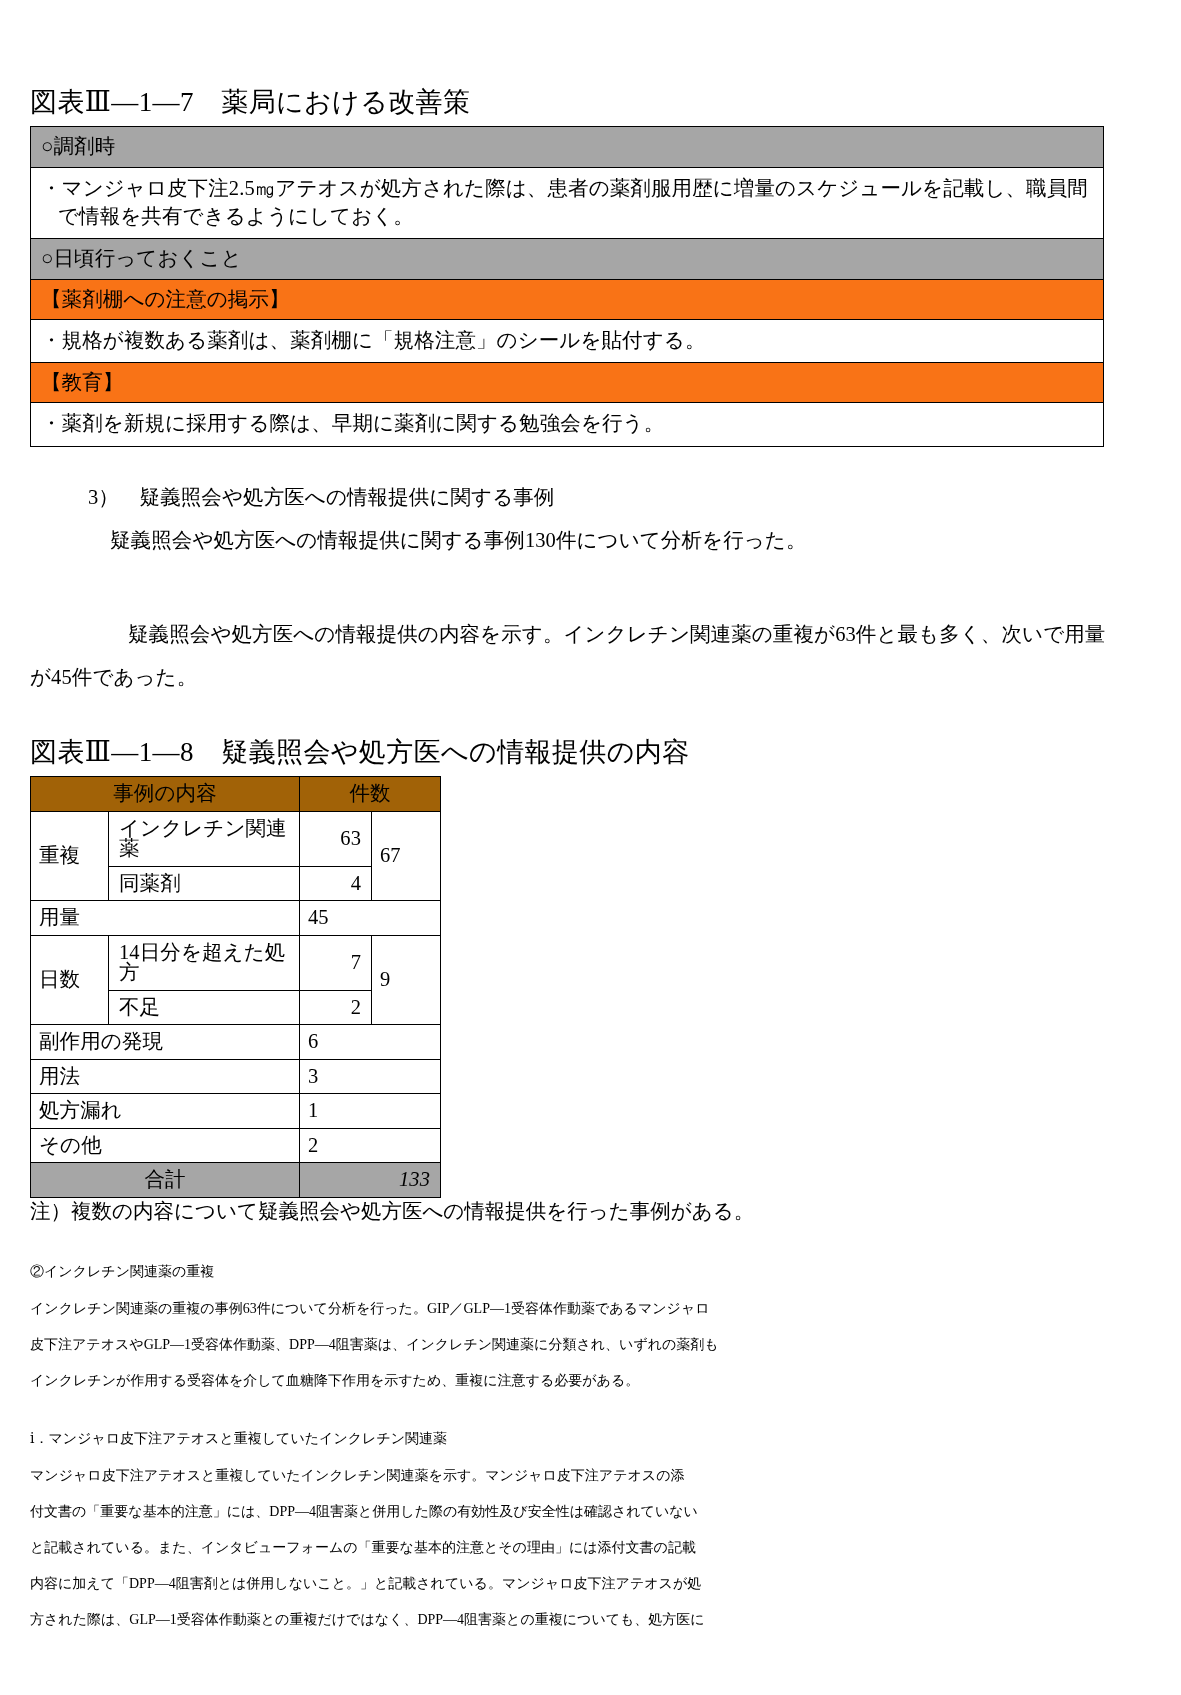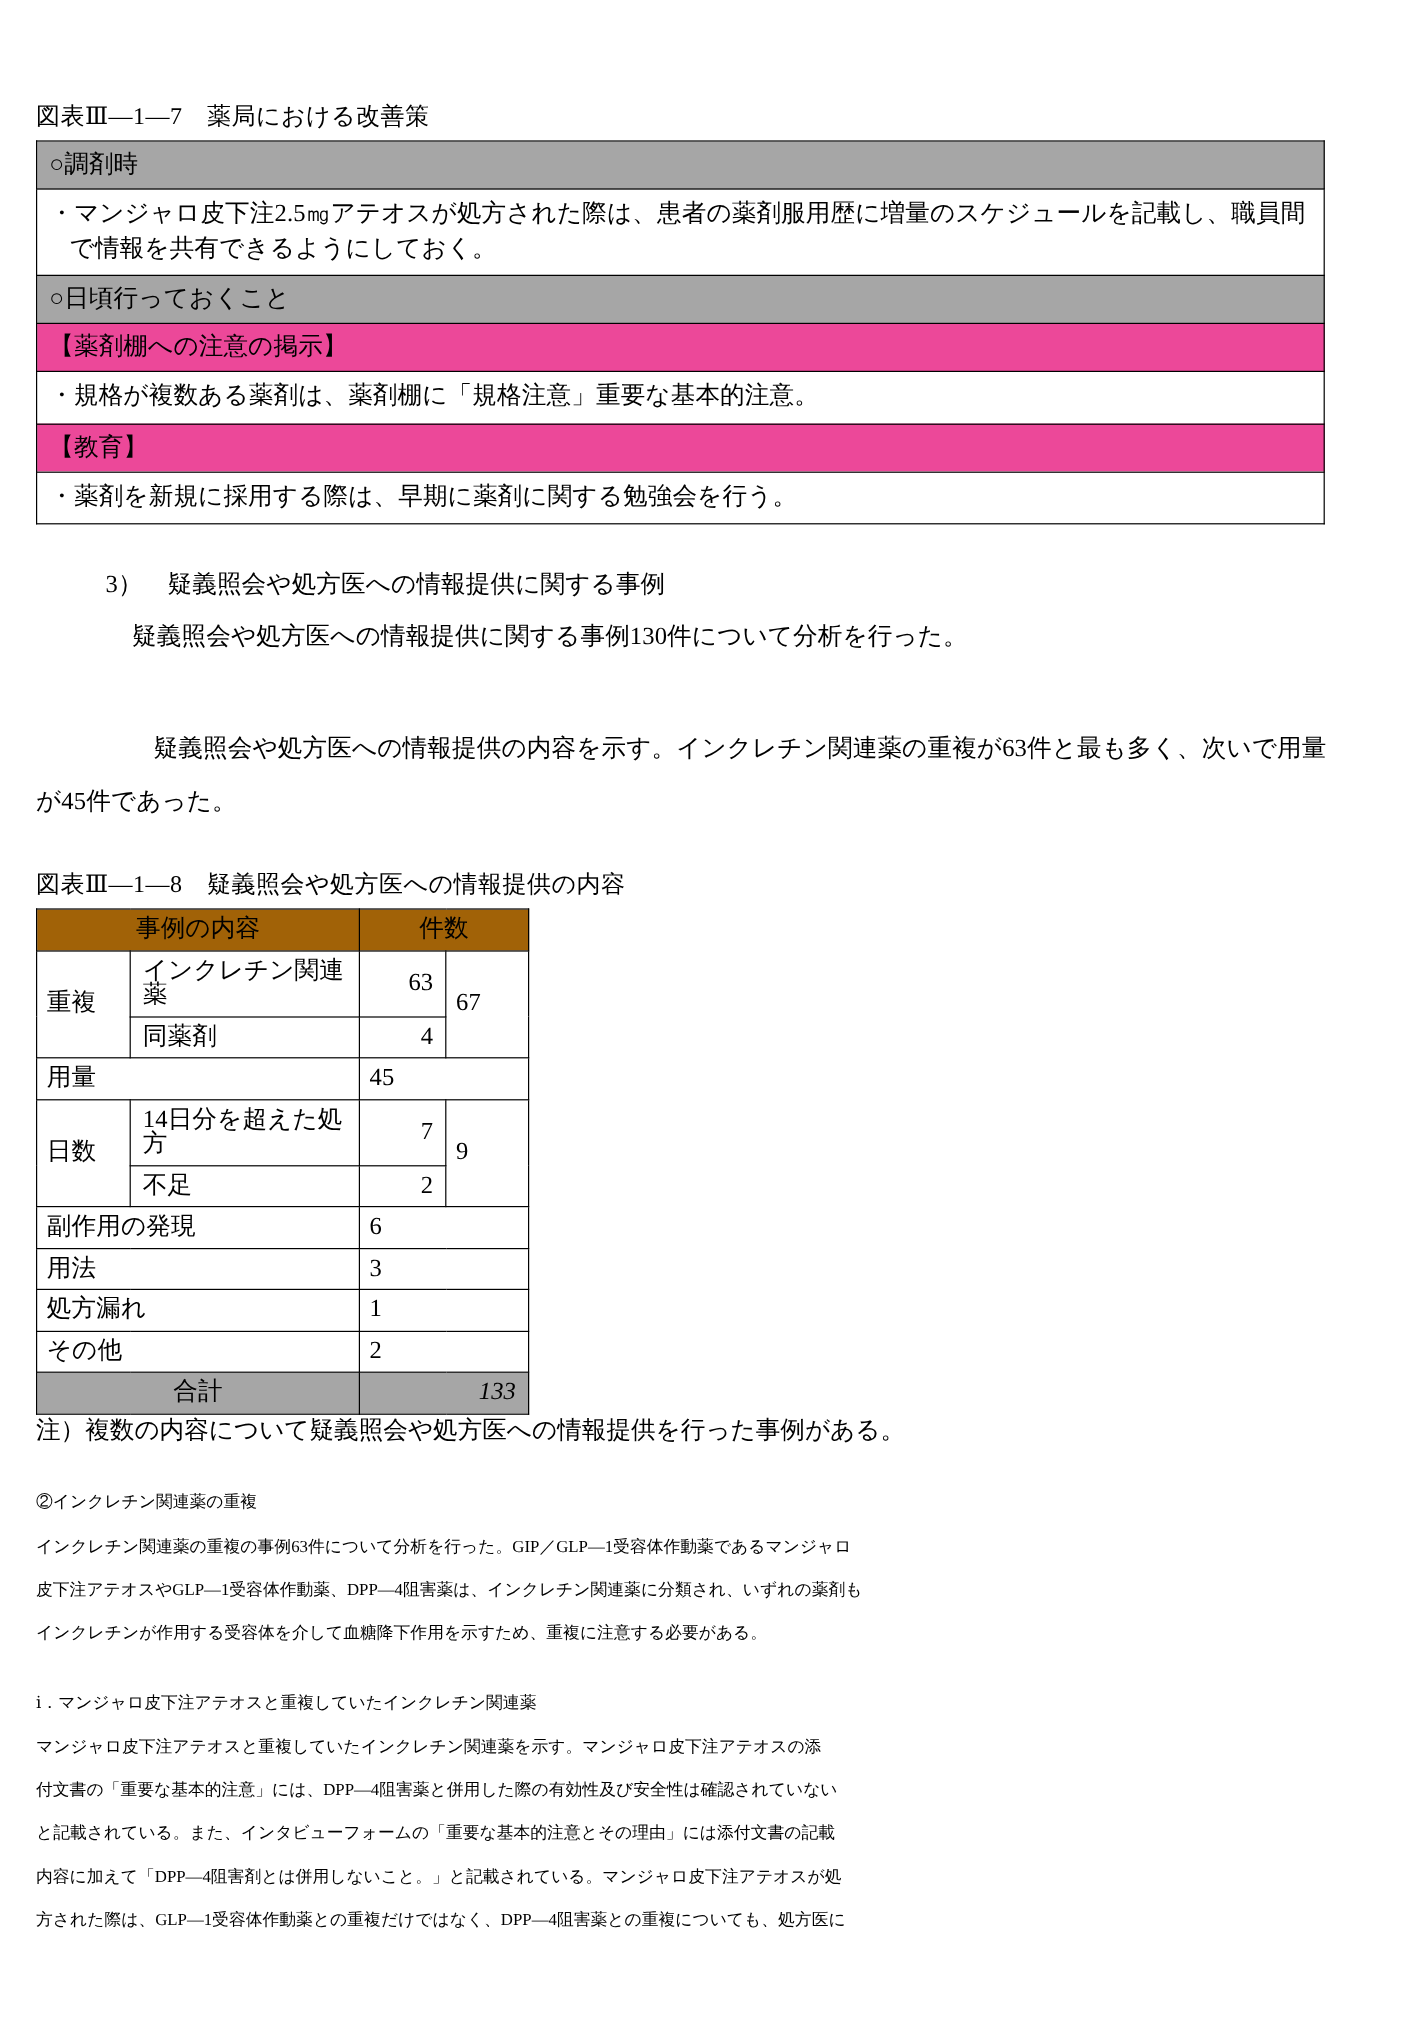--- a/index.html
+++ b/index.html
@@ -20,21 +20,21 @@
   .page {
     position: absolute;
     left: 0; top: 0;
     width: 1181px;
     height: 1695px;
     padding: 84px 70px 0 30px;
   }
 
   
   .fig-caption {
-    font-size: 20px;
+    font-size: 27px;
     line-height: 1.35;
     letter-spacing: 0.4px;
     margin: 0 0 6px 0;
     white-space: nowrap;
   }
   .body-line {
     font-size: 20.5px;
     line-height: 1.0;
     letter-spacing: 0.1px;
     margin: 0;
@@ -55,21 +55,21 @@
   }
   .t1 td {
     border: 1px solid #000000;
     padding: 6px 10px 8px 10px;
     font-size: 20.5px;
     line-height: 1.38;
     vertical-align: top;
     letter-spacing: 0.1px;
   }
   .t1 td.hd-dark { background: #a6a6a6; padding-top: 5px; padding-bottom: 6px; }
-  .t1 td.hd-light { background: #ec4899; padding-top: 5px; padding-bottom: 6px; }
+  .t1 td.hd-light { background: #f97316; padding-top: 5px; padding-bottom: 6px; }
   .t1 td.plain { background: #ffffff; }
   .hang {
     display: block;
     padding-left: 17px;
     text-indent: -17px;
   }
 
   
   .t2 {
     border-collapse: collapse;
@@ -131,21 +131,21 @@
         </td>
       </tr>
       <tr>
         <td class="hd-dark">○日頃行っておくこと</td>
       </tr>
       <tr>
         <td class="hd-light">【薬剤棚への注意の掲示】</td>
       </tr>
       <tr>
         <td class="plain">
-          <span class="hang">・規格が複数ある薬剤は、薬剤棚に「規格注意」重要な基本的注意。</span>
+          <span class="hang">・規格が複数ある薬剤は、薬剤棚に「規格注意」のシールを貼付する。</span>
         </td>
       </tr>
       <tr>
         <td class="hd-light">【教育】</td>
       </tr>
       <tr>
         <td class="plain">
           <span class="hang">・薬剤を新規に採用する際は、早期に薬剤に関する勉強会を行う。</span>
         </td>
       </tr>

